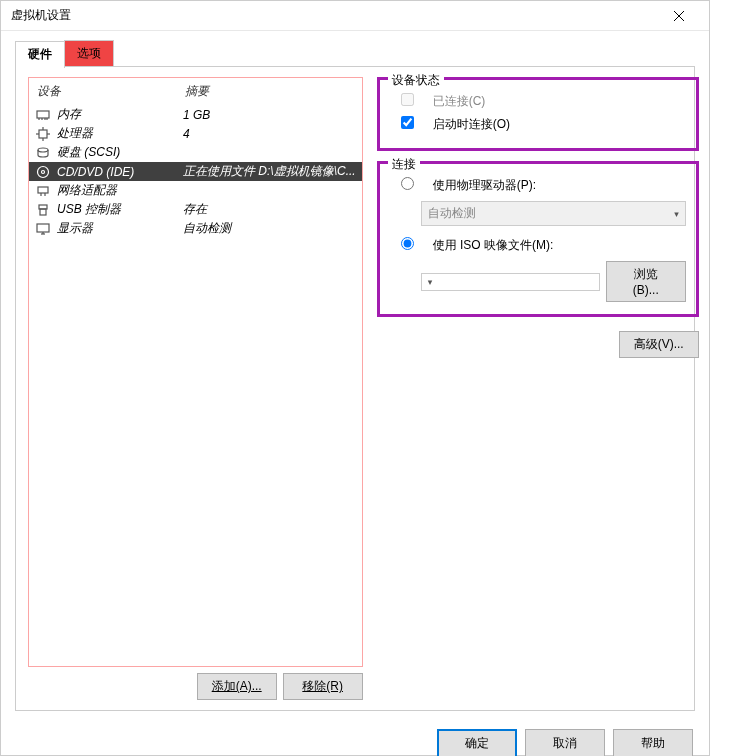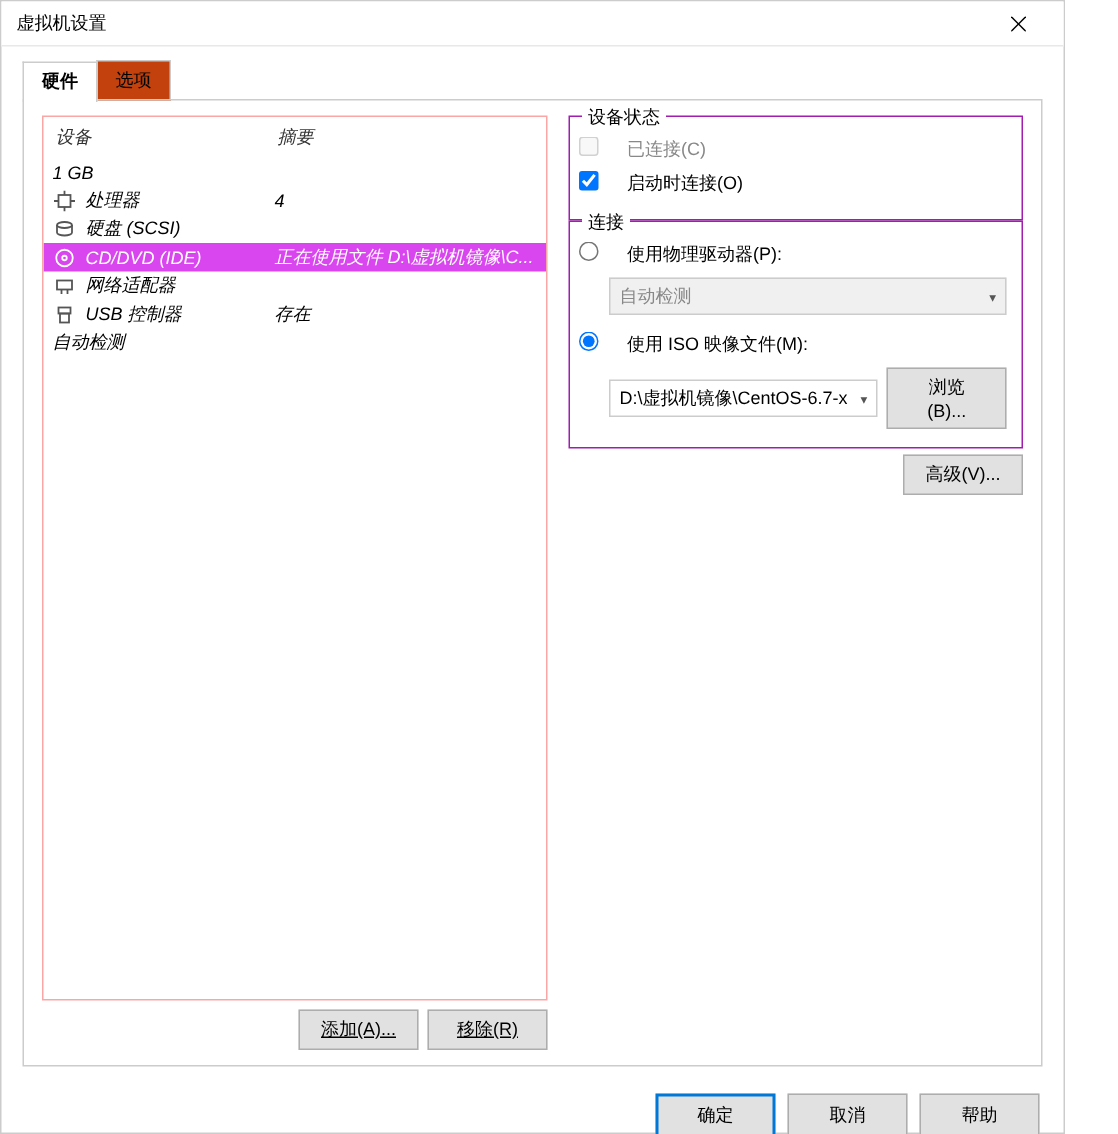--- a/index.html
+++ b/index.html
@@ -50,21 +50,21 @@
 }
 .tab {
   padding: 4px 12px;
   border: 1px solid #ccc;
   border-bottom: none;
   background: #fff;
   margin-right: -1px;
   cursor: pointer;
 }
 .tab.active { background: #fff; position: relative; top: 1px; font-weight: bold; }
-.tab.inactive { background: #c2410c; border-bottom: 1px solid #ccc; }
+.tab.inactive { background: #ef4444; border-bottom: 1px solid #ccc; }
 .tabpanel {
   flex: 1;
   border: 1px solid #ccc;
   margin-top: -1px;
   padding: 10px 12px;
   display: flex;
   gap: 14px;
 }
 .left-col {
   width: 352px;
@@ -85,21 +85,21 @@
 .list-header .col1 { width: 148px; }
 .list-header .col2 { flex: 1; }
 .list-row {
   display: flex;
   align-items: center;
   padding: 2px 6px;
   height: 19px;
   cursor: pointer;
 }
 .list-row.selected {
-  background: #d946ef;
+  background: #404040;
   color: #fff;
 }
 .ico {
   width: 16px;
   height: 16px;
   margin-right: 6px;
   display: flex;
   align-items: center;
   justify-content: center;
 }
@@ -123,23 +123,24 @@
   min-width: 80px;
 }
 .btn.primary { border: 2px solid #0078d7; background: #e1e1e1; }
 
 .right-col {
   flex: 1;
   display: flex;
   flex-direction: column;
 }
 .groupbox {
-  border: 1px solid #a21caf;
-  padding: 10px 10px 12px 6px;
+  border: 3px solid #a21caf;
+  padding: 10px 10px 12px 21px;
   position: relative;
+  margin-bottom: 10px;
 }
 .groupbox-title {
   position: absolute;
   top: -8px;
   left: 8px;
   background: #fff;
   padding: 0 4px;
   font-size: 12px;
 }
 .checkbox-row, .radio-row {
@@ -209,20 +210,32 @@
 
     <div class="tabpanel">
       <div class="left-col">
         <div class="device-list">
           <div class="list-header">
             <div class="col1">设备</div>
             <div class="col2">摘要</div>
           </div>
           <div id="device-rows">
               <div class="list-row">
+    <div class="col1">
+      <span class="ico">
+                    <svg viewBox="0 0 14 14">
+                      <rect x="1" y="3" width="12" height="7" stroke="#555" fill="none" stroke-width="1.2"></rect>
+                      <line x1="3" y1="10" x2="3" y2="12" stroke="#555" fill="none" stroke-width="1.2"></line>
+                      <line x1="6" y1="10" x2="6" y2="12" stroke="#555" fill="none" stroke-width="1.2"></line>
+                      <line x1="9" y1="10" x2="9" y2="12" stroke="#555" fill="none" stroke-width="1.2"></line>
+                      <line x1="11" y1="10" x2="11" y2="12" stroke="#555" fill="none" stroke-width="1.2"></line>
+                    </svg>
+                  </span>
+      <span>内存</span>
+    </div>
     <div class="col2">1 GB</div>
               </div>
               <div class="list-row">
     <div class="col1">
       <span class="ico">
                     <svg viewBox="0 0 14 14">
                       <rect x="3" y="3" width="8" height="8" stroke="#555" fill="none" stroke-width="1.2"></rect>
                       <line x1="7" y1="0" x2="7" y2="3" stroke="#555" fill="none" stroke-width="1.2"></line>
                       <line x1="7" y1="11" x2="7" y2="14" stroke="#555" fill="none" stroke-width="1.2"></line>
                       <line x1="0" y1="7" x2="3" y2="7" stroke="#555" fill="none" stroke-width="1.2"></line>
@@ -274,20 +287,30 @@
                     <svg viewBox="0 0 14 14">
                       <rect x="3" y="2" width="8" height="4" stroke="#555" fill="none" stroke-width="1.2"></rect>
                       <rect x="4" y="6" width="6" height="6" stroke="#555" fill="none" stroke-width="1.2"></rect>
                     </svg>
                   </span>
       <span>USB 控制器</span>
     </div>
     <div class="col2">存在</div>
               </div>
               <div class="list-row">
+    <div class="col1">
+      <span class="ico">
+                    <svg viewBox="0 0 14 14">
+                      <rect x="1" y="2" width="12" height="8" stroke="#555" fill="none" stroke-width="1.2"></rect>
+                      <line x1="5" y1="12" x2="9" y2="12" stroke="#555" fill="none" stroke-width="1.2"></line>
+                      <line x1="7" y1="10" x2="7" y2="12" stroke="#555" fill="none" stroke-width="1.2"></line>
+                    </svg>
+                  </span>
+      <span>显示器</span>
+    </div>
     <div class="col2">自动检测</div>
               </div>
             </div>
         </div>
         <div class="left-buttons">
           <button class="btn">添加(A)...</button>
           <button class="btn">移除(R)</button>
         </div>
       </div>
 
@@ -313,21 +336,20 @@
           <div class="select-disabled">
             <span>自动检测</span>
             <span class="chev">▾</span>
           </div>
           <label class="radio-row">
             <input type="radio" name="conn" checked="" style="">
             <span>使用 ISO 映像文件(M):</span>
           </label>
           <div class="iso-row">
             <div class="combo">
-              <span style="overflow:hidden;white-space:nowrap;text-overflow:ellipsis;">D:\虚拟机镜像\CentOS-6.7-x</span>
               <span class="chev">▾</span>
             </div>
             <button class="btn" style="min-width:70px;">浏览(B)...</button>
           </div>
         </div>
 
         <div class="right-advanced">
           <button class="btn">高级(V)...</button>
         </div>
       </div>

